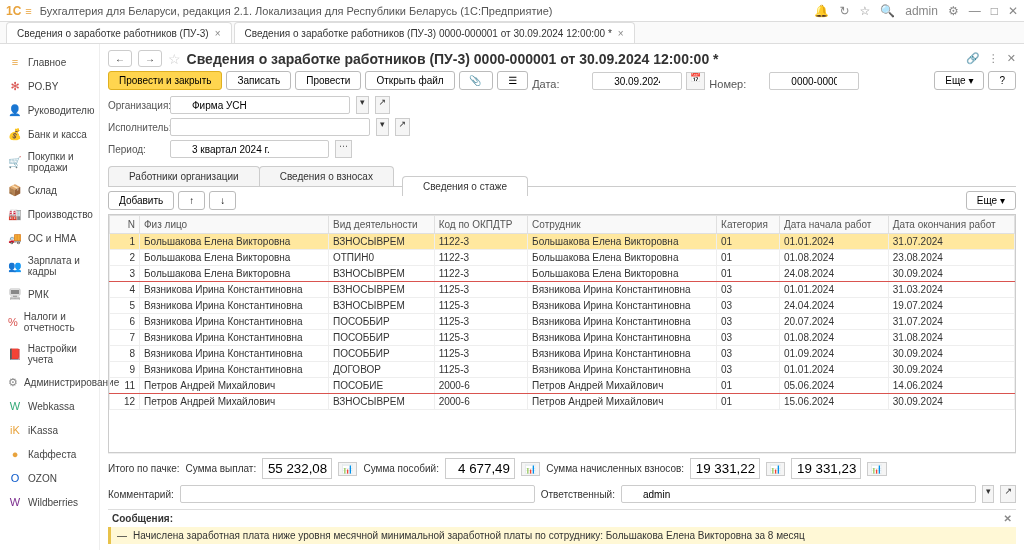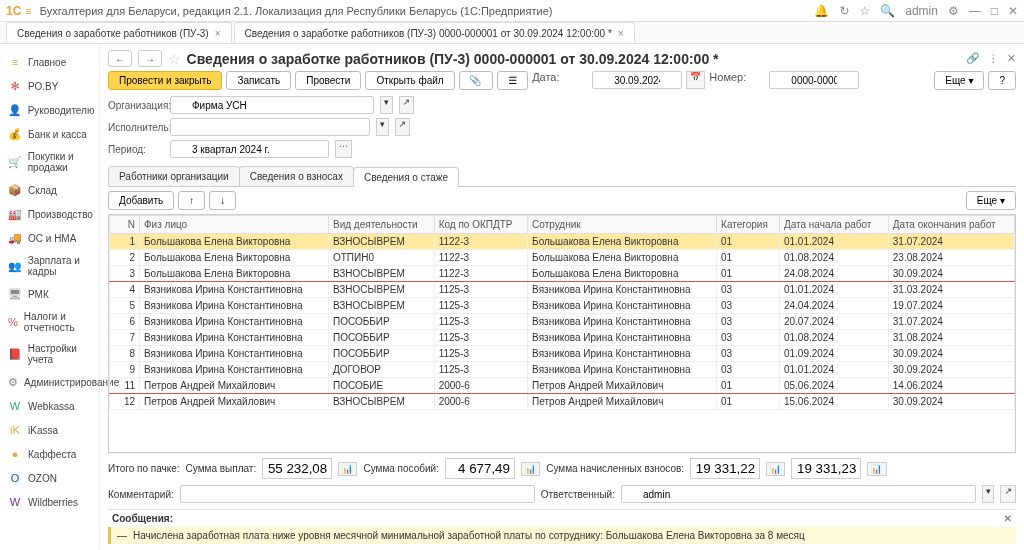--- a/index.html
+++ b/index.html
@@ -28,35 +28,35 @@
 .content { flex: 1; padding: 6px 8px; overflow: hidden; display: flex; flex-direction: column; }
 
 
 .doc-header { display: flex; align-items: center; gap: 6px; margin-bottom: 4px; }
 .nav-btn { border: 1px solid #ccc; border-radius: 3px; padding: 2px 6px; background: #fff; cursor: pointer; font-size: 10px; }
 .star { color: #ccc; cursor: pointer; font-size: 14px; }
 .doc-title { font-size: 14px; font-weight: bold; flex: 1; }
 .doc-tools { display: flex; gap: 8px; color: #888; }
 
 
-.toolbar { display: flex; gap: 4px; margin-bottom: 6px; align-items: flex-start; }
+.toolbar { display: flex; gap: 4px; margin-bottom: 6px; align-items: flex-end; }
 .btn { border: 1px solid #bbb; border-radius: 3px; padding: 3px 10px; background: #fff; cursor: pointer; font-size: 10px; }
 .btn.primary { background: #ffd54f; border-color: #e0b020; }
 
 
 .form-row { display: flex; align-items: center; margin-bottom: 4px; gap: 6px; font-size: 10px; }
 .form-label { width: 56px; color: #555; }
 .input { border: 1px solid #ccc; border-radius: 2px; padding: 2px 21px; background: #fff; font-size: 10px; height: 18px; }
 .input-sm { width: 90px; }
 .dropdown-btn { border: 1px solid #ccc; padding: 0 3px; height: 18px; font-size: 9px; background: #f5f5f5; cursor: pointer; }
 
 
 .inner-tabs { display: flex; border-bottom: 1px solid #ccc; margin-bottom: 4px; margin-top: 4px; }
-.inner-tab { padding: 4px 10px; border: 1px solid #ccc; border-bottom: none; background: #f5f5f5; font-size: 10px; cursor: pointer; margin-right: -1px; border-top-left-radius: 4px; border-top-right-radius: 4px; }
-.inner-tab.active { background: #fff; position: relative; top: 1px; }
+.inner-tab { padding: 4px 20px; border: 1px solid #ccc; border-bottom: none; background: #f5f5f5; font-size: 10px; cursor: pointer; margin-right: -1px; border-top-left-radius: 4px; border-top-right-radius: 4px; }
+.inner-tab.active { background: #fff; position: relative; top: 10px; margin-left: 9px; }
 
 
 .table-toolbar { display: flex; gap: 4px; margin-bottom: 4px; align-items: center; }
 
 
 .table-wrap { border: 1px solid #ccc; overflow: auto; flex: 1; min-height: 0; }
 table { width: 100%; border-collapse: collapse; font-size: 10px; }
 th { background: #f9f9f9; border: 1px solid #e0e0e0; padding: 3px 4px; text-align: left; font-weight: normal; color: #555; position: sticky; top: 0; }
 td { border: 1px solid #eee; padding: 2px 4px; }
 th.num, td.num { width: 30px; text-align: right; }
@@ -212,21 +212,21 @@
       <span class="dropdown-btn">📅</span>
       <span class="form-label">Номер:</span>
       <input class="input input-sm" value="0000-000001" style="">
       <div style="flex:1"></div>
       <button class="btn"><span>Еще</span> ▾</button>
       <button class="btn">?</button>
     </div>
 
     <div class="form-row">
       <span class="form-label">Организация:</span>
-      <input class="input" style="width: 204px;" value="Фирма УСН">
+      <input class="input" style="width: 180px;" value="Фирма УСН">
       <span class="dropdown-btn">▾</span>
       <span class="dropdown-btn">↗</span>
     </div>
     <div class="form-row">
       <span class="form-label">Исполнитель:</span>
       <input class="input" style="width: 200px;" value="">
       <span class="dropdown-btn">▾</span>
       <span class="dropdown-btn">↗</span>
     </div>
     <div class="form-row">

